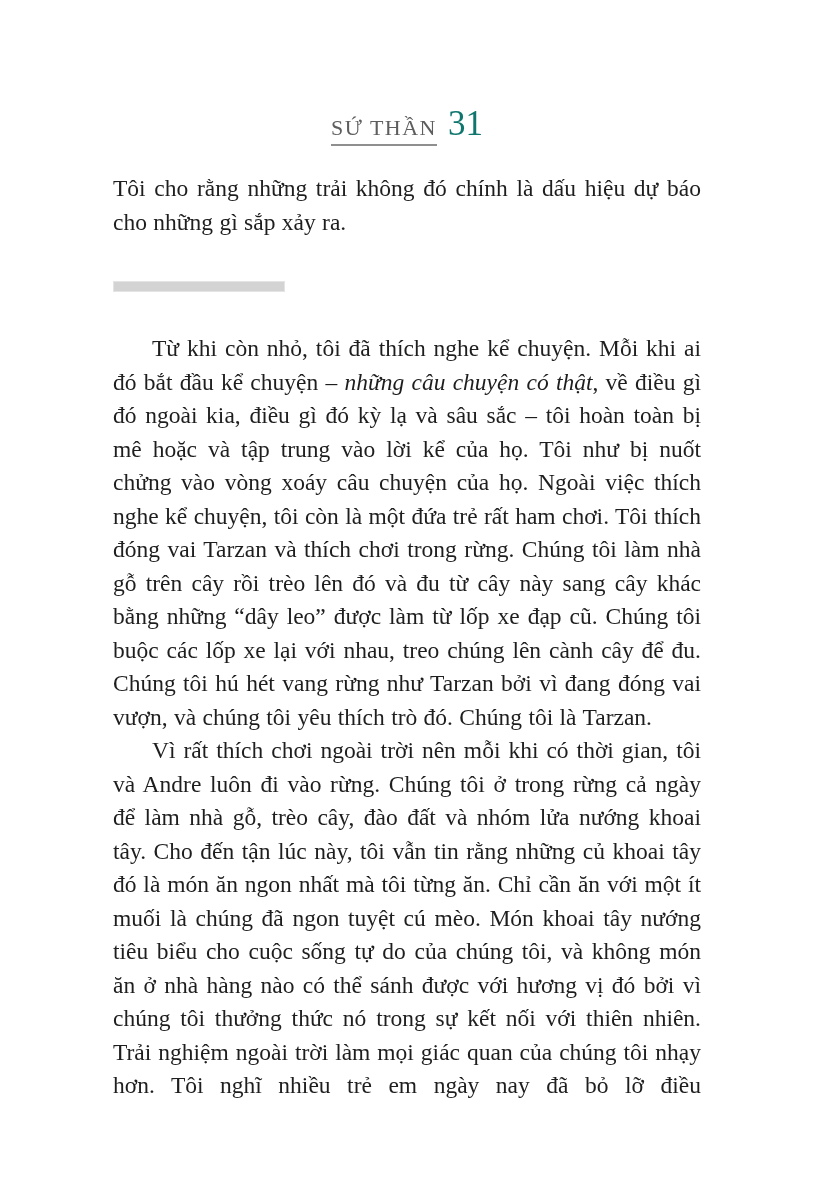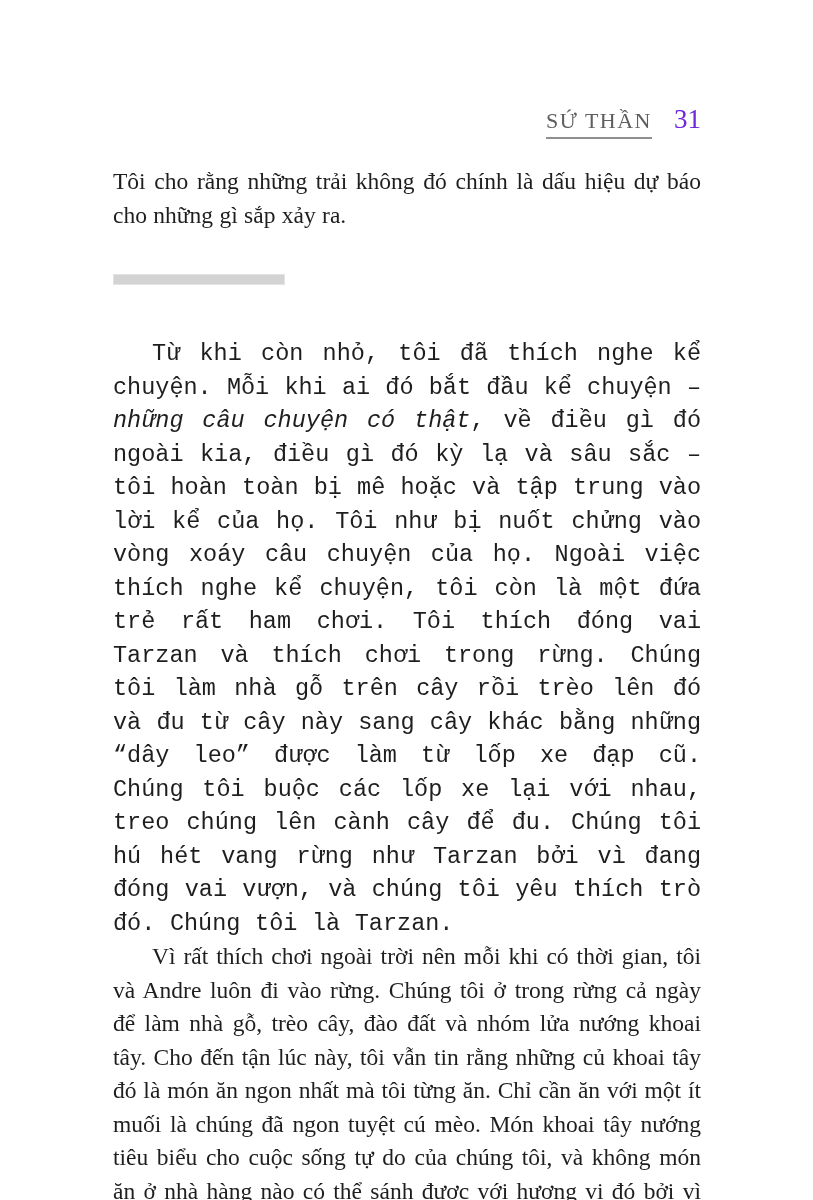--- a/index.html
+++ b/index.html
@@ -20,36 +20,36 @@
   .content-column {
     position: absolute;
     left: 113px;
     top: 0;
     width: 588px;
   }
   .header {
     margin-top: 106px;
     text-align: right;
     display: flex;
-    justify-content: flex-end;
+    justify-content: center;
     align-items: baseline;
-    gap: 22px;
+    gap: 11px;
   }
   .running-title {
     display: inline-block;
     font-size: 22px;
     letter-spacing: 1.5px;
     color: #5e5e5e;
     border-bottom: 2px solid #8f8f8f;
     padding-bottom: 4px;
     line-height: 1.1;
   }
   .page-number {
-    font-size: 27px;
-    color: #6d28d9;
+    font-size: 35px;
+    color: #0f766e;
     line-height: 1;
   }
   .para {
     font-size: 23.5px;
     line-height: 33.5px;
     text-align: justify;
     margin: 0;
     word-spacing: 0.5px;
   }
   .para-intro {
@@ -58,23 +58,22 @@
   }
   .divider {
     margin-top: 42px;
     width: 172px;
     height: 11px;
     background: #d3d3d3;
     border: 1px solid #e4e4e4;
     box-sizing: border-box;
   }
   .para-story {
-    margin-top: 52px;
+    margin-top: 40px;
     text-indent: 39px;
-    font-family: Liberation Mono, monospace;
   }
   .para-outdoor {
     text-indent: 39px;
     text-align-last: justify;
   }
   .para em {
     font-style: italic;
   }
 </style>
 </head>

